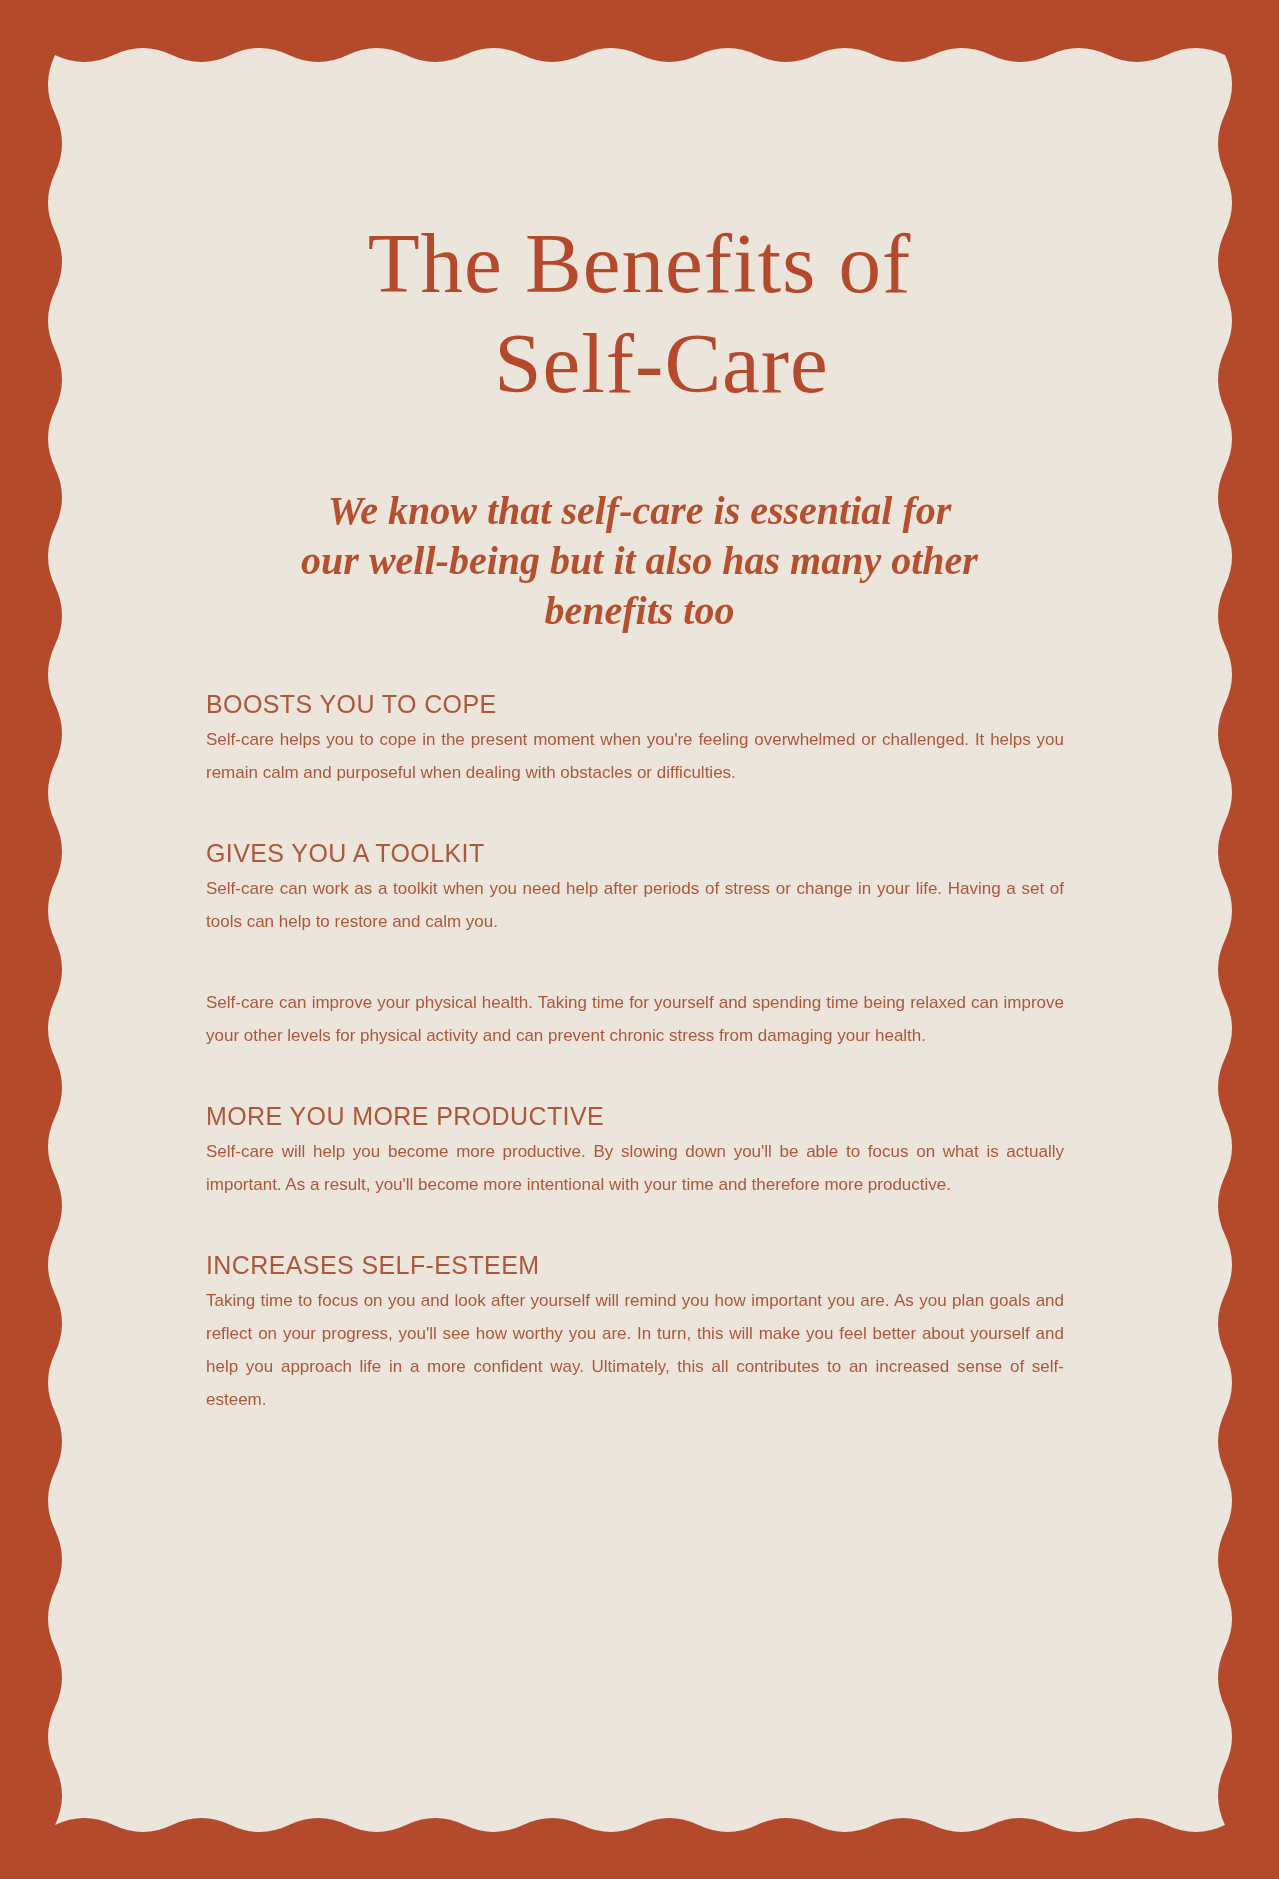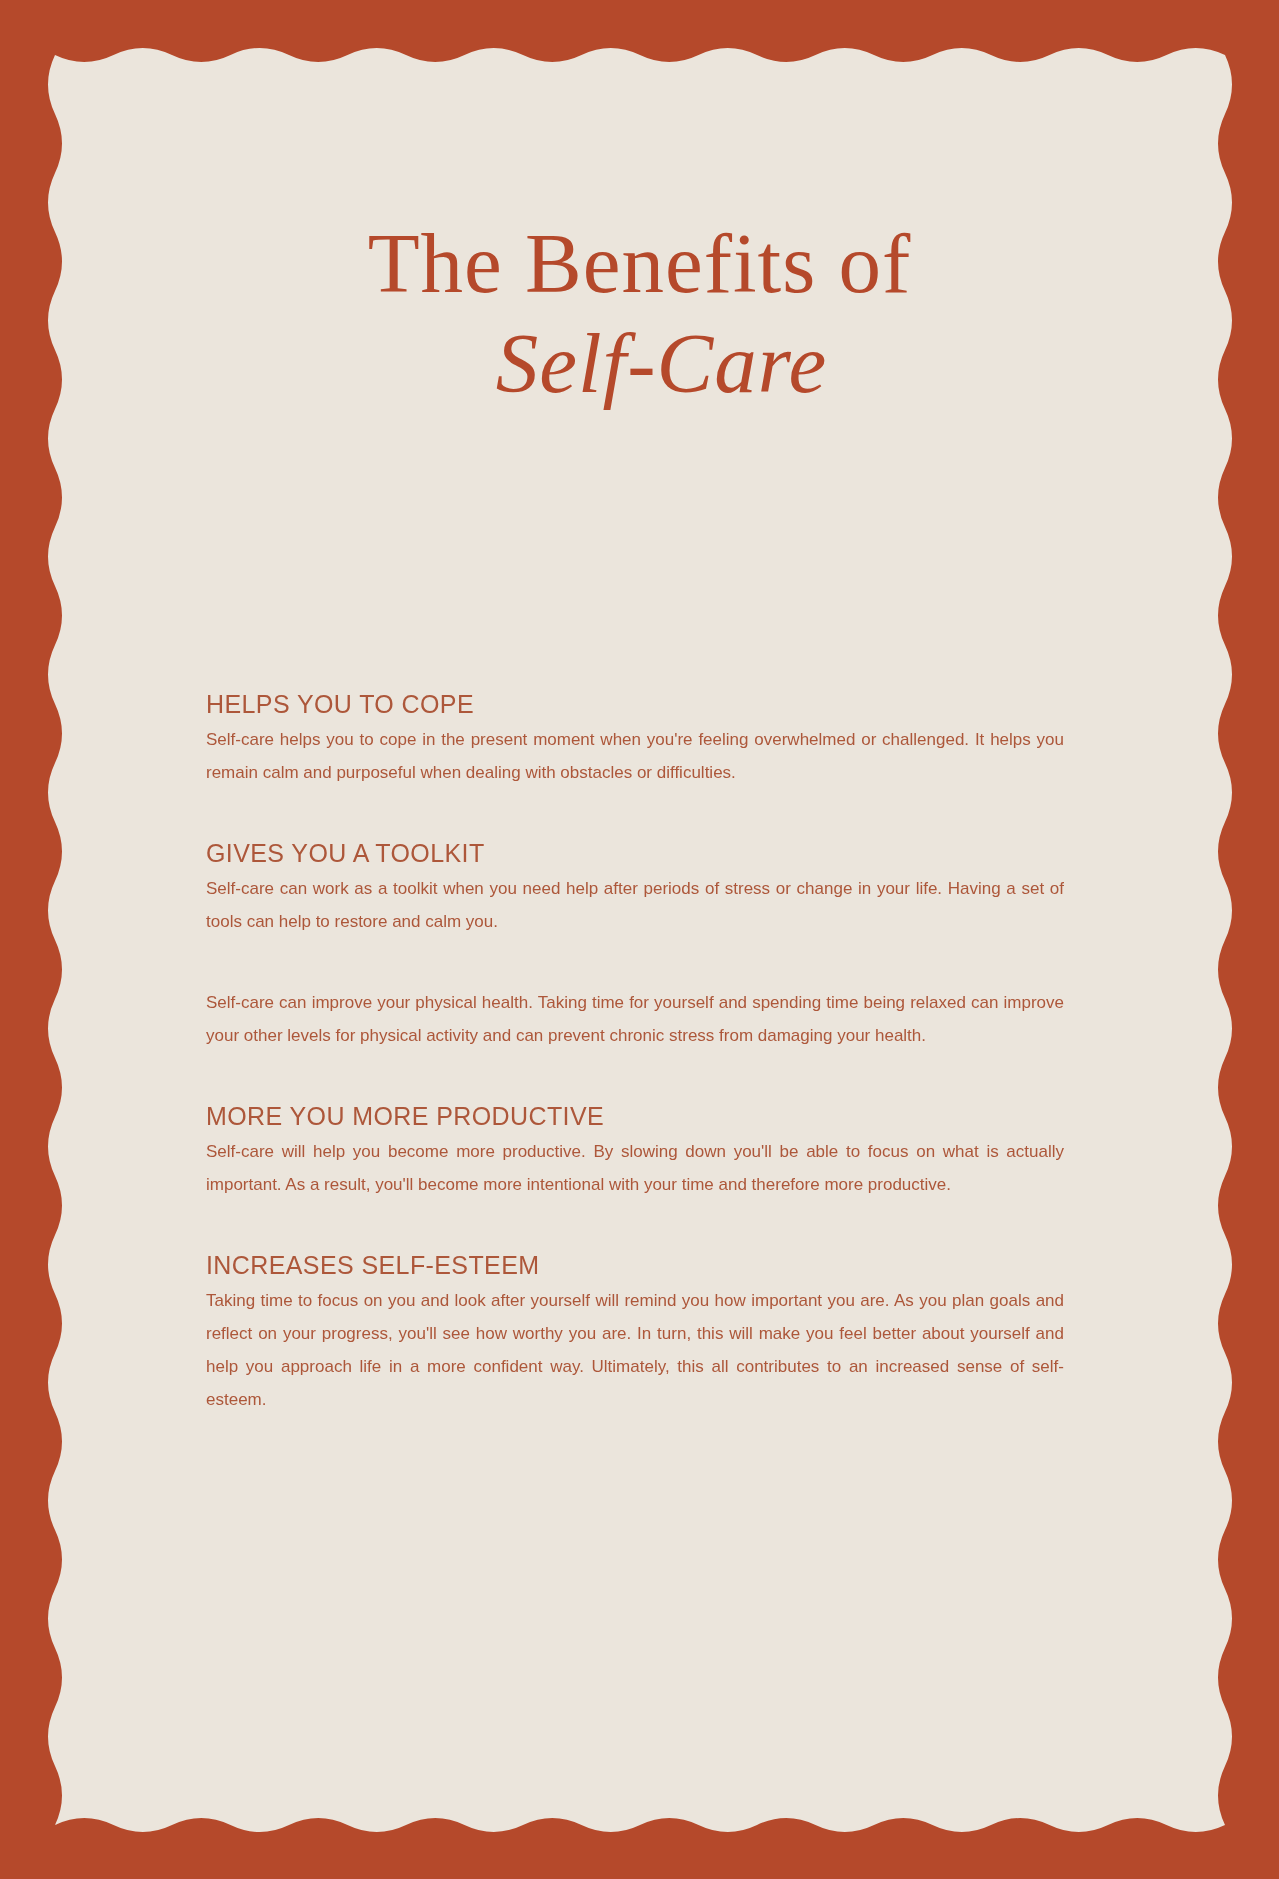--- a/index.html
+++ b/index.html
@@ -19,21 +19,21 @@
 
   .title{
     position:absolute;top:156px;left:0;width:100%;
     text-align:center;
     font-family:"Liberation Serif",serif;
     font-size:85px;line-height:100px;font-weight:400;
     color:var(--c-title,#b5492b);
     letter-spacing:1px;
   }
   .title .line{display:block;}
-  .title .line.italic{font-style:italic;padding-left:44px;}
+  .title .line.italic{padding-left:44px;}
 
   .subtitle{
     position:absolute;top:486px;left:0;width:100%;
     text-align:center;
     font-family:"Liberation Serif",serif;
     font-style:italic;font-weight:700;
     font-size:40px;line-height:50px;
     color:var(--c-subtitle,#b5502f);
   }
   .subtitle .line{display:block;white-space:nowrap;}
@@ -65,25 +65,30 @@
     <path id="panel-path" class="panel" d="M 55 55 q 29.2 14 58.5 0 q 29.2 -14 58.5 0 q 29.2 14 58.5 0 q 29.2 -14 58.5 0 q 29.2 14 58.5 0 q 29.2 -14 58.5 0 q 29.2 14 58.5 0 q 29.2 -14 58.5 0 q 29.2 14 58.5 0 q 29.2 -14 58.5 0 q 29.2 14 58.5 0 q 29.2 -14 58.5 0 q 29.2 14 58.5 0 q 29.2 -14 58.5 0 q 29.2 14 58.5 0 q 29.2 -14 58.5 0 q 29.2 14 58.5 0 q 29.2 -14 58.5 0 q 29.2 14 58.5 0 q 29.2 -14 58.5 0 q 14 29.5 0 59.0 q -14 29.5 0 59.0 q 14 29.5 0 59.0 q -14 29.5 0 59.0 q 14 29.5 0 59.0 q -14 29.5 0 59.0 q 14 29.5 0 59.0 q -14 29.5 0 59.0 q 14 29.5 0 59.0 q -14 29.5 0 59.0 q 14 29.5 0 59.0 q -14 29.5 0 59.0 q 14 29.5 0 59.0 q -14 29.5 0 59.0 q 14 29.5 0 59.0 q -14 29.5 0 59.0 q 14 29.5 0 59.0 q -14 29.5 0 59.0 q 14 29.5 0 59.0 q -14 29.5 0 59.0 q 14 29.5 0 59.0 q -14 29.5 0 59.0 q 14 29.5 0 59.0 q -14 29.5 0 59.0 q 14 29.5 0 59.0 q -14 29.5 0 59.0 q 14 29.5 0 59.0 q -14 29.5 0 59.0 q 14 29.5 0 59.0 q -14 29.5 0 59.0 q -29.2 14 -58.5 0 q -29.2 -14 -58.5 0 q -29.2 14 -58.5 0 q -29.2 -14 -58.5 0 q -29.2 14 -58.5 0 q -29.2 -14 -58.5 0 q -29.2 14 -58.5 0 q -29.2 -14 -58.5 0 q -29.2 14 -58.5 0 q -29.2 -14 -58.5 0 q -29.2 14 -58.5 0 q -29.2 -14 -58.5 0 q -29.2 14 -58.5 0 q -29.2 -14 -58.5 0 q -29.2 14 -58.5 0 q -29.2 -14 -58.5 0 q -29.2 14 -58.5 0 q -29.2 -14 -58.5 0 q -29.2 14 -58.5 0 q -29.2 -14 -58.5 0 q 14 -29.5 0 -59.0 q -14 -29.5 0 -59.0 q 14 -29.5 0 -59.0 q -14 -29.5 0 -59.0 q 14 -29.5 0 -59.0 q -14 -29.5 0 -59.0 q 14 -29.5 0 -59.0 q -14 -29.5 0 -59.0 q 14 -29.5 0 -59.0 q -14 -29.5 0 -59.0 q 14 -29.5 0 -59.0 q -14 -29.5 0 -59.0 q 14 -29.5 0 -59.0 q -14 -29.5 0 -59.0 q 14 -29.5 0 -59.0 q -14 -29.5 0 -59.0 q 14 -29.5 0 -59.0 q -14 -29.5 0 -59.0 q 14 -29.5 0 -59.0 q -14 -29.5 0 -59.0 q 14 -29.5 0 -59.0 q -14 -29.5 0 -59.0 q 14 -29.5 0 -59.0 q -14 -29.5 0 -59.0 q 14 -29.5 0 -59.0 q -14 -29.5 0 -59.0 q 14 -29.5 0 -59.0 q -14 -29.5 0 -59.0 q 14 -29.5 0 -59.0 q -14 -29.5 0 -59.0 Z"></path>
   </svg>
 
   <div class="content">
 
     <h1 class="title">
       <span class="line">The Benefits of</span>
       <span class="line italic">Self-Care</span>
     </h1>
 
+    <div class="subtitle">
+      <span class="line">We know that self-care is essential for</span>
+      <span class="line">our well-being but it also has many other</span>
+      <span class="line">benefits too</span>
+    </div>
 
     <div class="sections">
 
       <section class="section">
-        <h2>HELPS YOU TO COPE</h2>
+        <h2>BOOSTS YOU TO COPE</h2>
         <p>Self-care helps you to cope in the present moment when you're feeling overwhelmed or challenged. It helps you remain calm and purposeful when dealing with obstacles or difficulties.</p>
       </section>
 
       <section class="section">
         <h2>GIVES YOU A TOOLKIT</h2>
         <p>Self-care can work as a toolkit when you need help after periods of stress or change in your life. Having a set of tools can help to restore and calm you.</p>
       </section>
 
       <section class="section">
         <p>Self-care can improve your physical health. Taking time for yourself and spending time being relaxed can improve your other levels for physical activity and can prevent chronic stress from damaging your health.</p>

